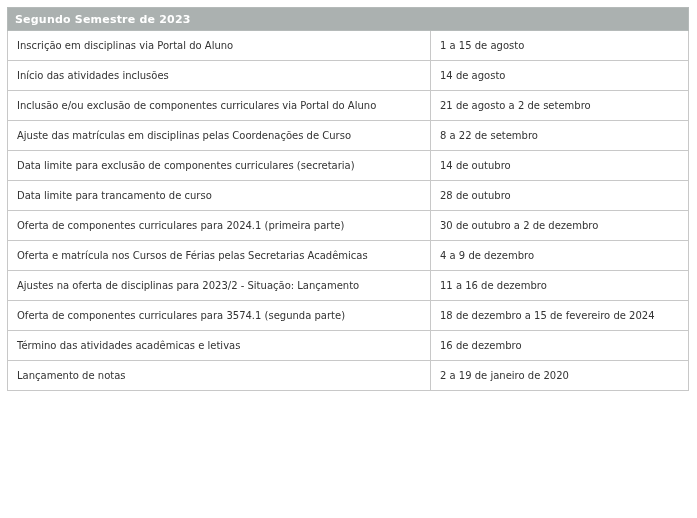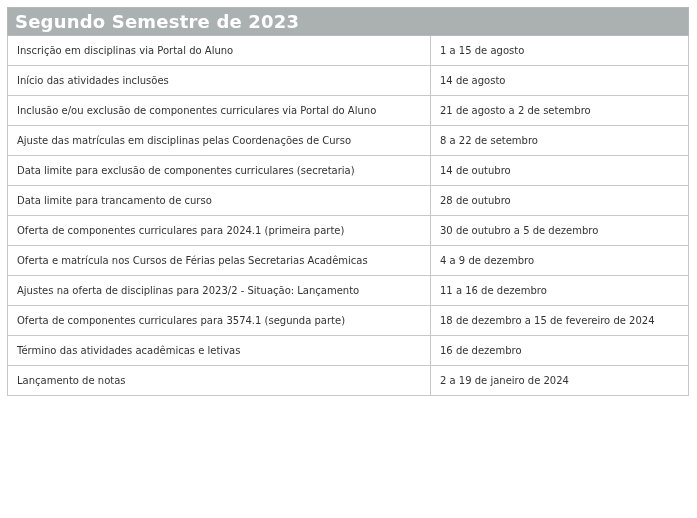--- a/index.html
+++ b/index.html
@@ -17,21 +17,21 @@
     width: 681px;
   }
   table.calendar {
     border-collapse: collapse;
     width: 100%;
     table-layout: fixed;
   }
   table.calendar th.title-cell {
     background: #abb1b0;
     color: #ffffff;
-    font-size: 18px;
+    font-size: 11px;
     font-weight: bold;
     text-align: left;
     padding: 3px 7px;
     height: 16px;
     border: 1px solid #b5bab9;
     letter-spacing: 0.2px;
   }
   table.calendar td {
     border: 1px solid #c8c8c8;
     font-size: 10px;
@@ -79,37 +79,37 @@
         <tr>
           <td>Data limite para exclusão de componentes curriculares (secretaria)</td>
           <td>14 de outubro</td>
         </tr>
         <tr>
           <td>Data limite para trancamento de curso</td>
           <td>28 de outubro</td>
         </tr>
         <tr>
           <td>Oferta de componentes curriculares para 2024.1 (primeira parte)</td>
-          <td>30 de outubro a 5 de dezembro</td>
+          <td>30 de outubro a 2 de dezembro</td>
         </tr>
         <tr>
           <td>Oferta e matrícula nos Cursos de Férias pelas Secretarias Acadêmicas</td>
           <td>4 a 9 de dezembro</td>
         </tr>
         <tr>
           <td>Ajustes na oferta de disciplinas para 2023/2 - Situação: Lançamento</td>
           <td>11 a 16 de dezembro</td>
         </tr>
         <tr>
           <td>Oferta de componentes curriculares para 3574.1 (segunda parte)</td>
           <td>18 de dezembro a 15 de fevereiro de 2024</td>
         </tr>
         <tr>
           <td>Término das atividades acadêmicas e letivas</td>
           <td>16 de dezembro</td>
         </tr>
         <tr>
           <td>Lançamento de notas</td>
-          <td>2 a 19 de janeiro de 2024</td>
+          <td>2 a 19 de janeiro de 2020</td>
         </tr>
       </tbody>
   </table>
 </div>
 
 </body></html>

